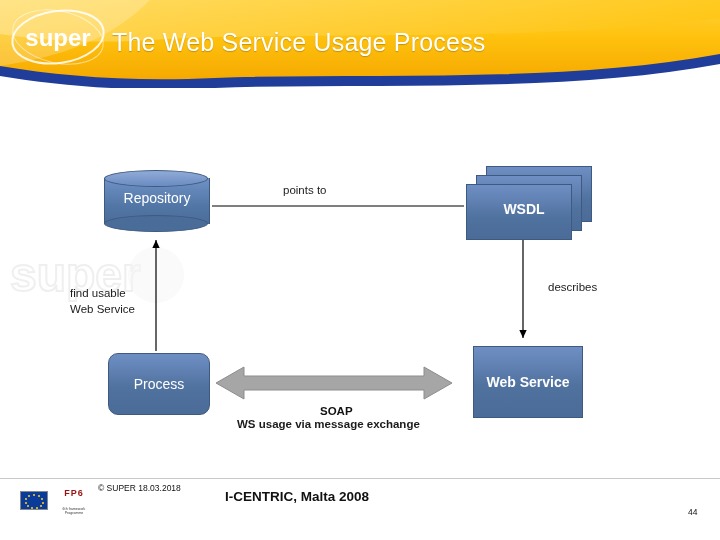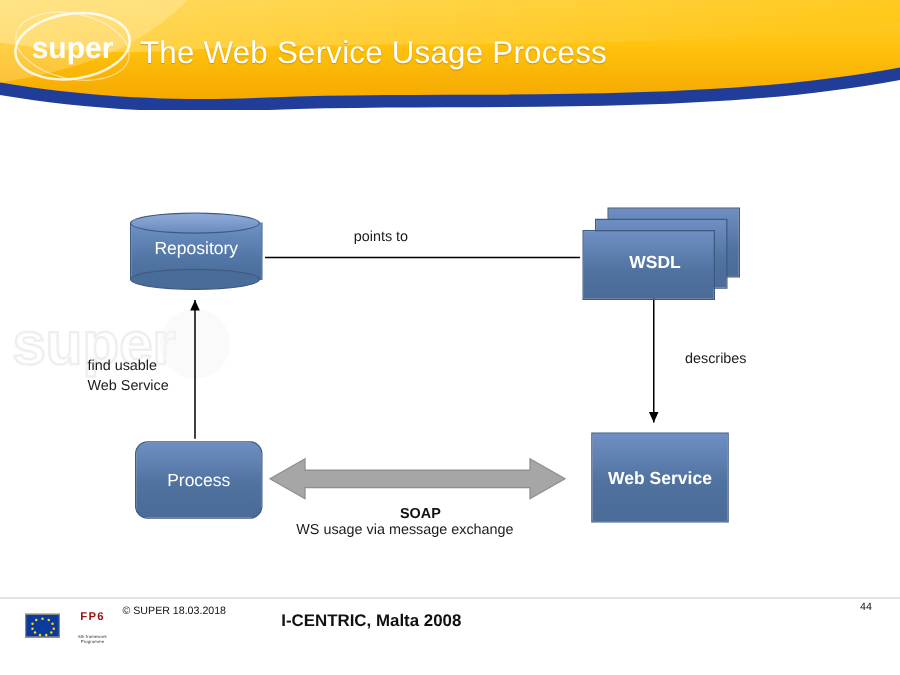--- a/index.html
+++ b/index.html
@@ -165,21 +165,21 @@
   
   .dlabel {
     position: absolute;
     color: #1b1b1b;
     font-size: 11.5px;
     white-space: pre-line;
   }
   .label-points-to { left: 283px; top: 96px; }
   .label-describes { left: 533px; top: 193px; margin-left: 15px; }
   .label-find      { left: 70px;  top: 198px; line-height: 1.35; }
-  .label-usage     { left: 237px; top: 330px; font-size: 11.5px; }
+  .label-usage     { left: 237px; top: 330px; font-size: 11.5px; font-weight: bold; }
   .label-soap {
     position: absolute;
     left: 320px;
     top: 293px;
     font-size: 11.5px;
     font-weight: bold;
     color: #111111;
     margin-top: 24px;
   }
 
@@ -259,21 +259,21 @@
     position: absolute;
     left: 225px;
     top: 10px;
     font-size: 13.5px;
     font-weight: bold;
     color: #111;
   }
   .footer-page {
     position: absolute;
     left: 688px;
-    top: 1px;
+    top: 28px;
     font-size: 8.5px;
     color: #111;
   }
 </style>
 </head>
 <body>
 
 <div class="header">
   <svg class="header-bg" viewBox="0 0 720 88" preserveAspectRatio="none">
     <defs>

